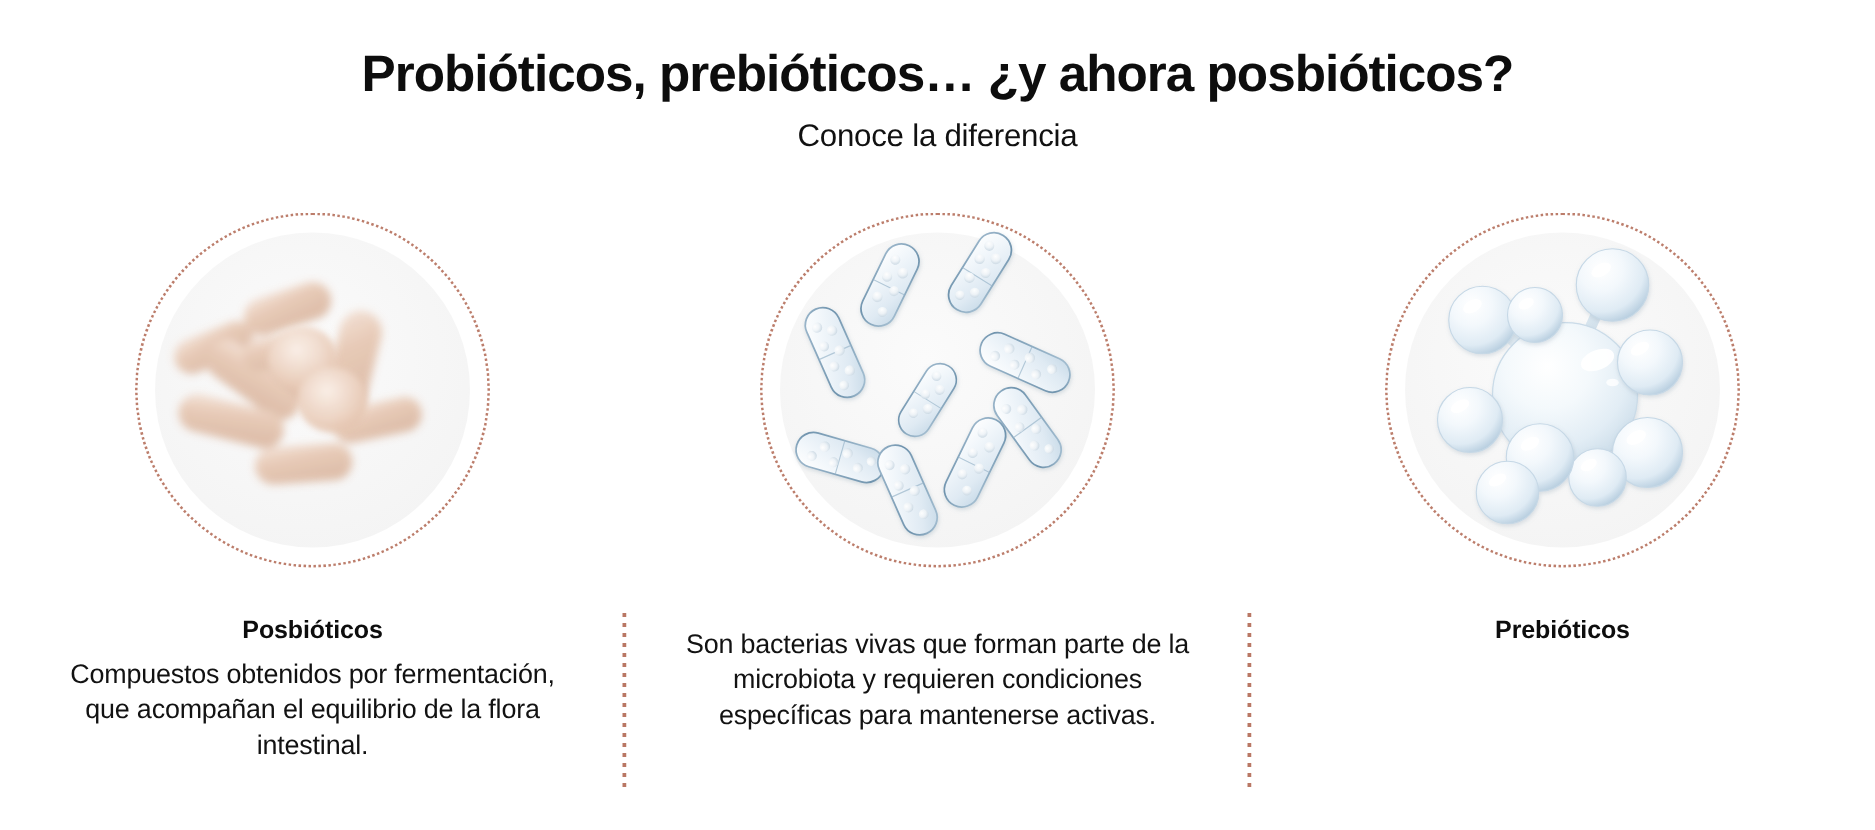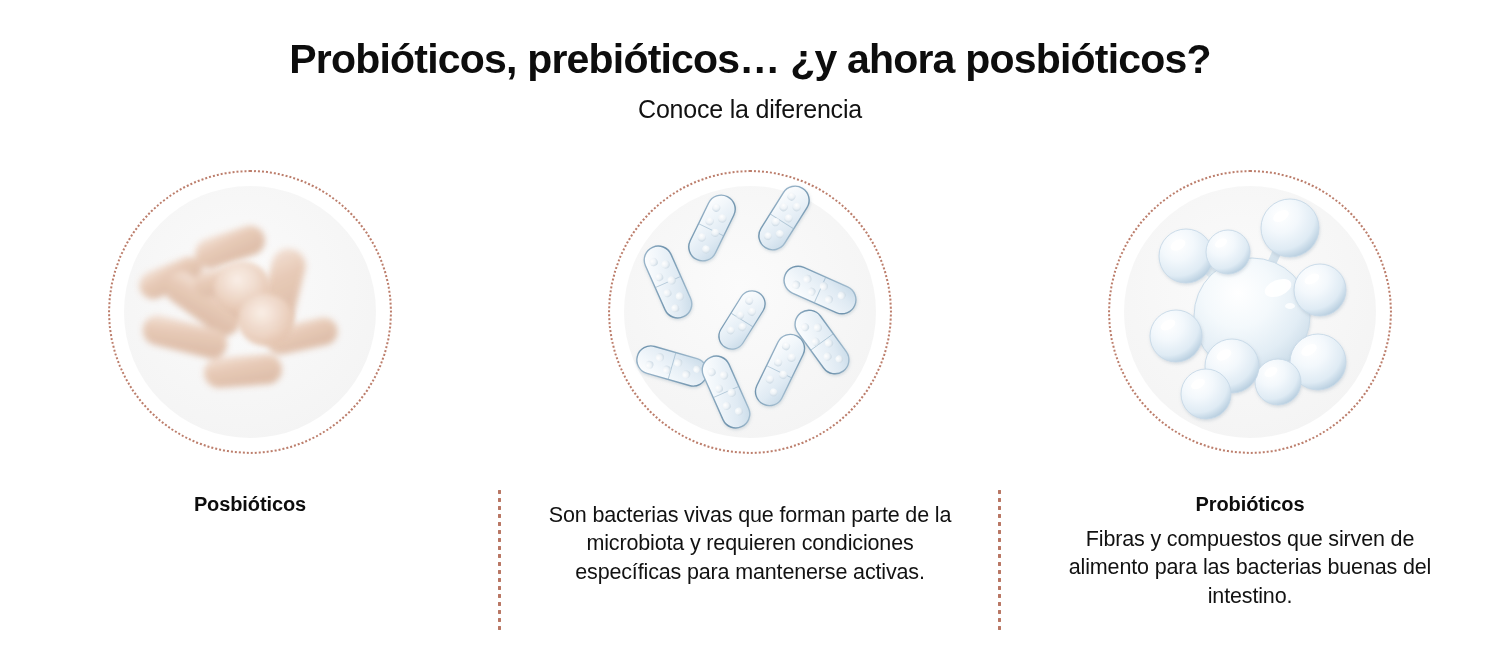--- a/index.html
+++ b/index.html
@@ -200,20 +200,21 @@
             <g filter="url(#softBlur2)" opacity="0.95">
               <ellipse cx="134" cy="117" rx="28" ry="26" fill="url(#ovG)"></ellipse>
               <ellipse cx="158" cy="150" rx="28" ry="26" fill="url(#ovG)"></ellipse>
             </g>
           </svg>
         </div>
       </div>
 
       <div class="caption">
         <div class="cap-title">Posbióticos</div>
+        <p class="cap-body">Compuestos obtenidos por fermentación, que acompañan el equilibrio de la flora intestinal.</p>
       </div>
     </div>
 
     <div class="column col-2">
 
       <div class="illus-wrap">
         <div class="dotted-ring"></div>
         <div class="inner-disc"></div>
         <div class="art">
           <svg viewBox="0 0 284 284" xmlns="http://www.w3.org/2000/svg">
@@ -454,19 +455,18 @@
               <g>
                   <circle cx="68" cy="166" r="26" fill="url(#smSph)" stroke="#c6d8e6" stroke-width="0.9"></circle>
                  <ellipse cx="60" cy="155" rx="8" ry="4.6" fill="#ffffff" opacity=".9" transform="rotate(-28 60 155)"></ellipse>
                 </g>
             </g>
           </svg>
         </div>
       </div>
 
       <div class="caption">
-        <div class="cap-title">Probióticos</div>
-        <p class="cap-body">Fibras y compuestos que sirven de alimento para las bacterias buenas del intestino.</p>
+        <div class="cap-title">Prebióticos</div>
       </div>
     </div>
 
   </div>
 </div>
 
 </body></html>

